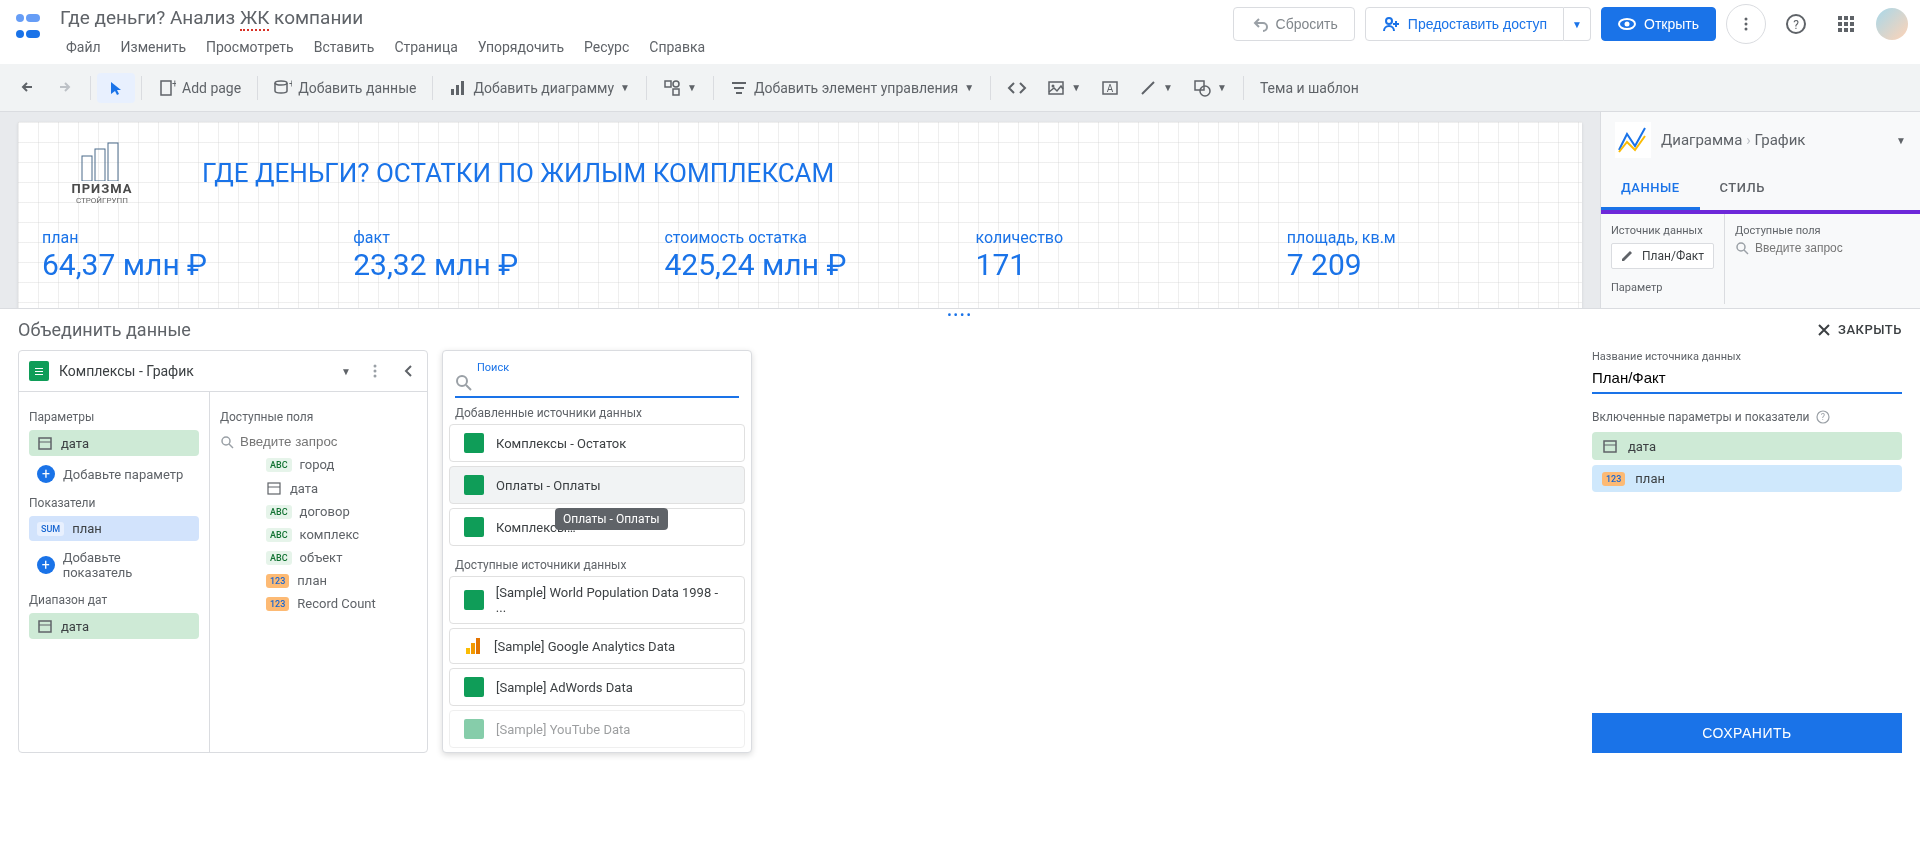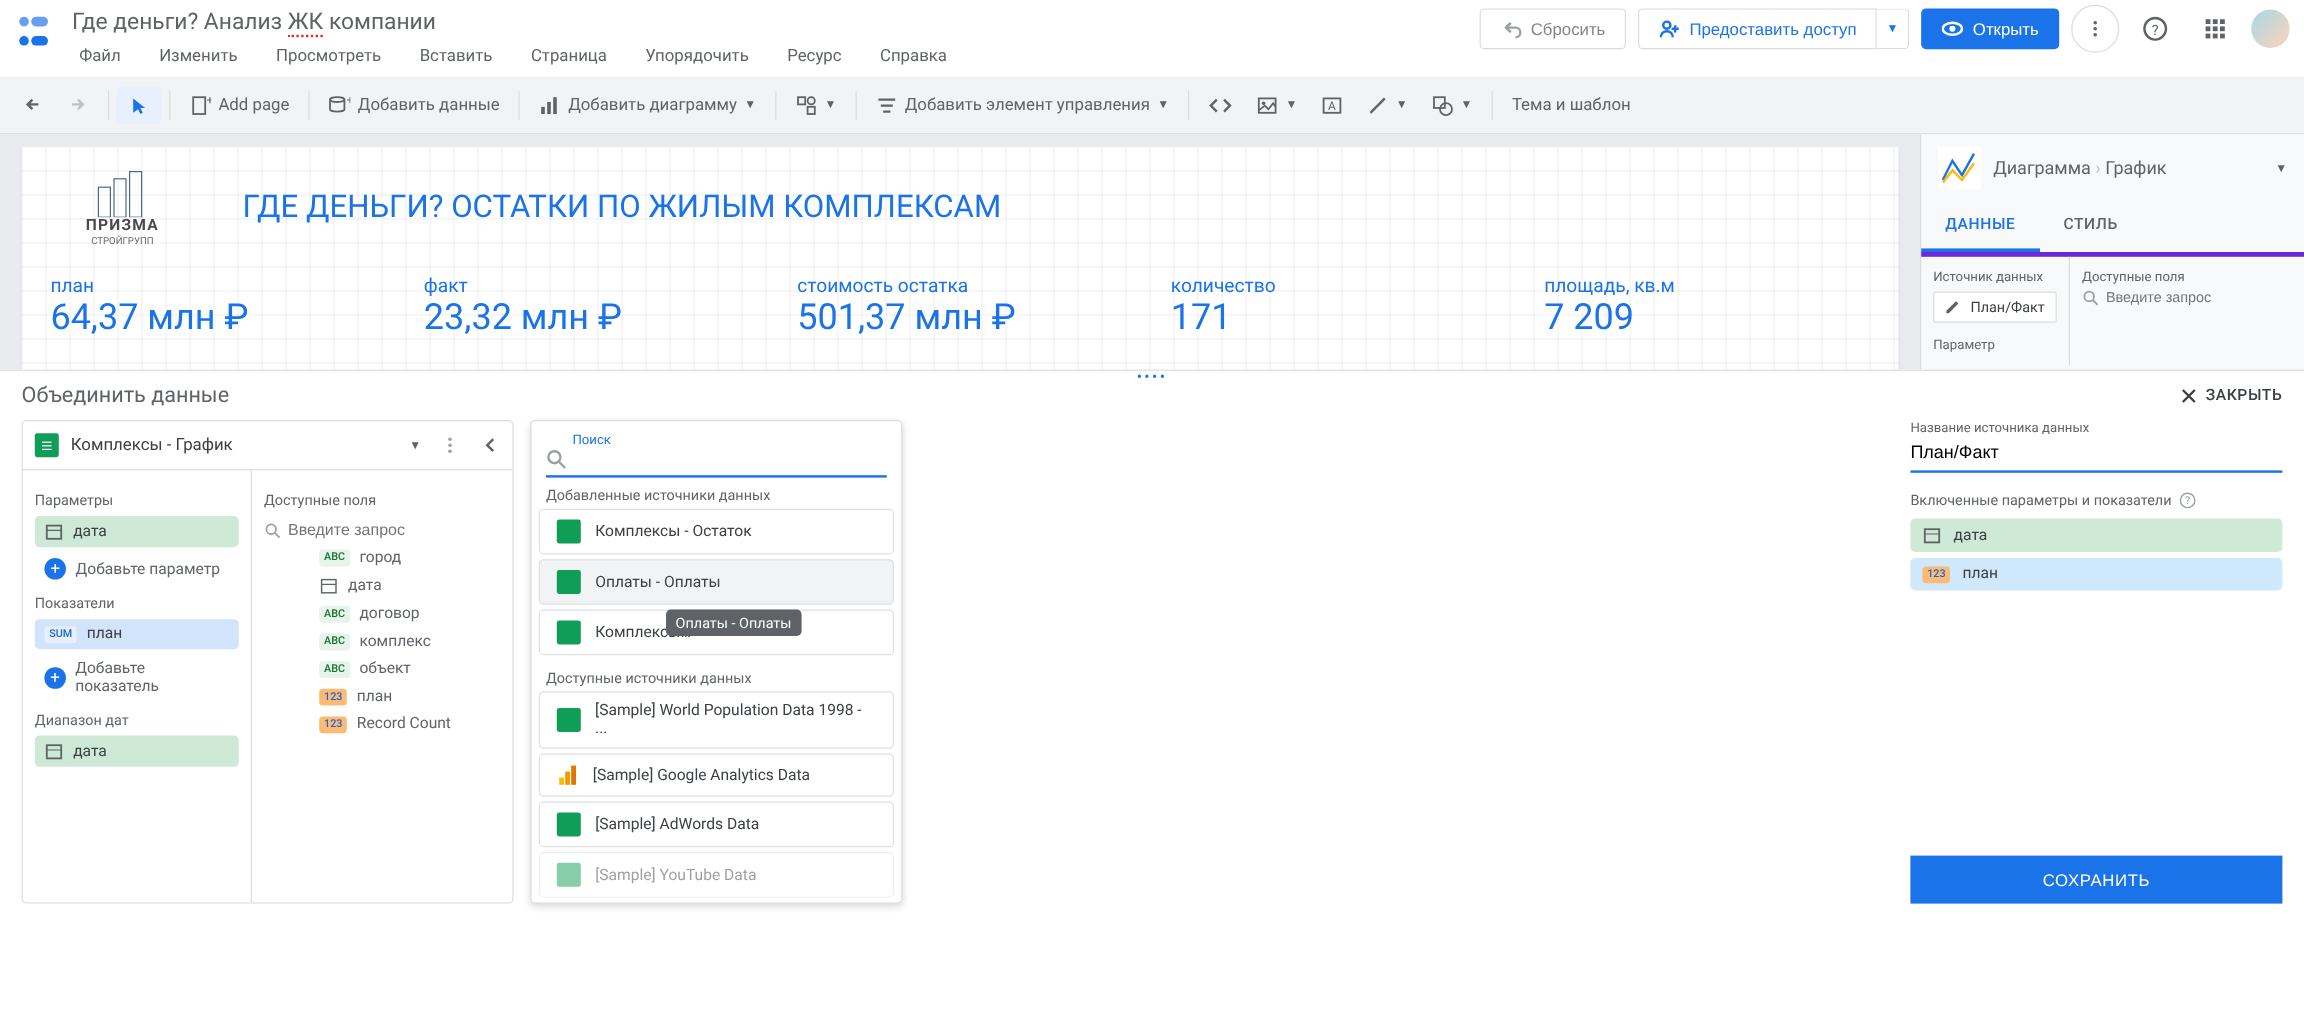--- a/index.html
+++ b/index.html
@@ -4,21 +4,21 @@
 <style>
 * { box-sizing: border-box; margin: 0; padding: 0; }
 body { font-family: Roboto, Arial, sans-serif; font-size: 13px; color: #3c4043; background: #fff; overflow: hidden; width: 1920px; height: 850px; }
 
 
 .top-header { height: 64px; display: flex; align-items: flex-start; padding: 4px 12px 0; background: #fff; }
 .logo-ds { width: 32px; height: 32px; margin-top: 6px; margin-right: 12px; }
 .title-area { flex: 0 0 auto; }
 .doc-title { font-size: 19px; color: #5f6368; padding: 2px 4px; }
 .doc-title .squiggle { border-bottom: 2px dotted #d93025; }
-.menu-row { display: flex; gap: 12px; margin-top: 4px; }
+.menu-row { display: flex; gap: 0; margin-top: 4px; }
 .menu-item { padding: 4px 10px; color: #5f6368; cursor: pointer; border-radius: 4px; font-size: 14px; }
 .top-right { margin-left: auto; display: flex; align-items: center; gap: 10px; }
 .btn { display: flex; align-items: center; gap: 8px; padding: 7px 16px; border-radius: 4px; border: 1px solid #dadce0; background: #fff; cursor: pointer; font-size: 14px; }
 .btn-reset { color: #80868b; }
 .btn-share { color: #1a73e8; border-color: #dadce0; }
 .btn-share-group { display: flex; }
 .btn-share-drop { border-left: none; padding: 7px 8px; color: #1a73e8; }
 .btn-open { background: #1a73e8; color: #fff; border-color: #1a73e8; }
 .icon-btn { width: 40px; height: 40px; border-radius: 50%; display: flex; align-items: center; justify-content: center; cursor: pointer; color: #5f6368; }
 .avatar { width: 32px; height: 32px; border-radius: 50%; background: linear-gradient(135deg, #a8d8ea, #ffd3b6); }
@@ -313,21 +313,21 @@
         <div class="kpi">
             <div class="kpi-label">план</div>
             <div class="kpi-value">64,37 млн ₽</div>
           </div>
         <div class="kpi">
             <div class="kpi-label">факт</div>
             <div class="kpi-value">23,32 млн ₽</div>
           </div>
         <div class="kpi">
             <div class="kpi-label">стоимость остатка</div>
-            <div class="kpi-value">501,37 млн ₽</div>
+            <div class="kpi-value">425,24 млн ₽</div>
           </div>
         <div class="kpi">
             <div class="kpi-label">количество</div>
             <div class="kpi-value">171</div>
           </div>
         <div class="kpi">
             <div class="kpi-label">площадь, кв.м</div>
             <div class="kpi-value">7 209</div>
           </div>
       </div>

